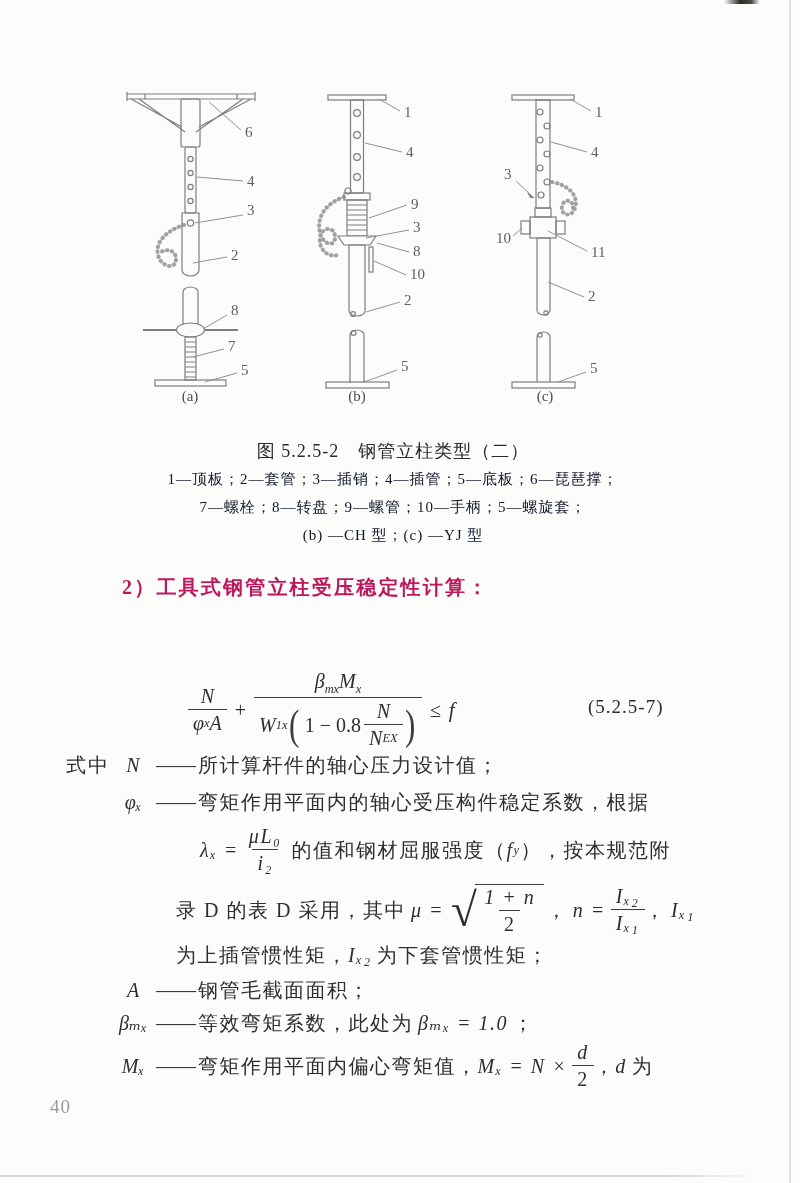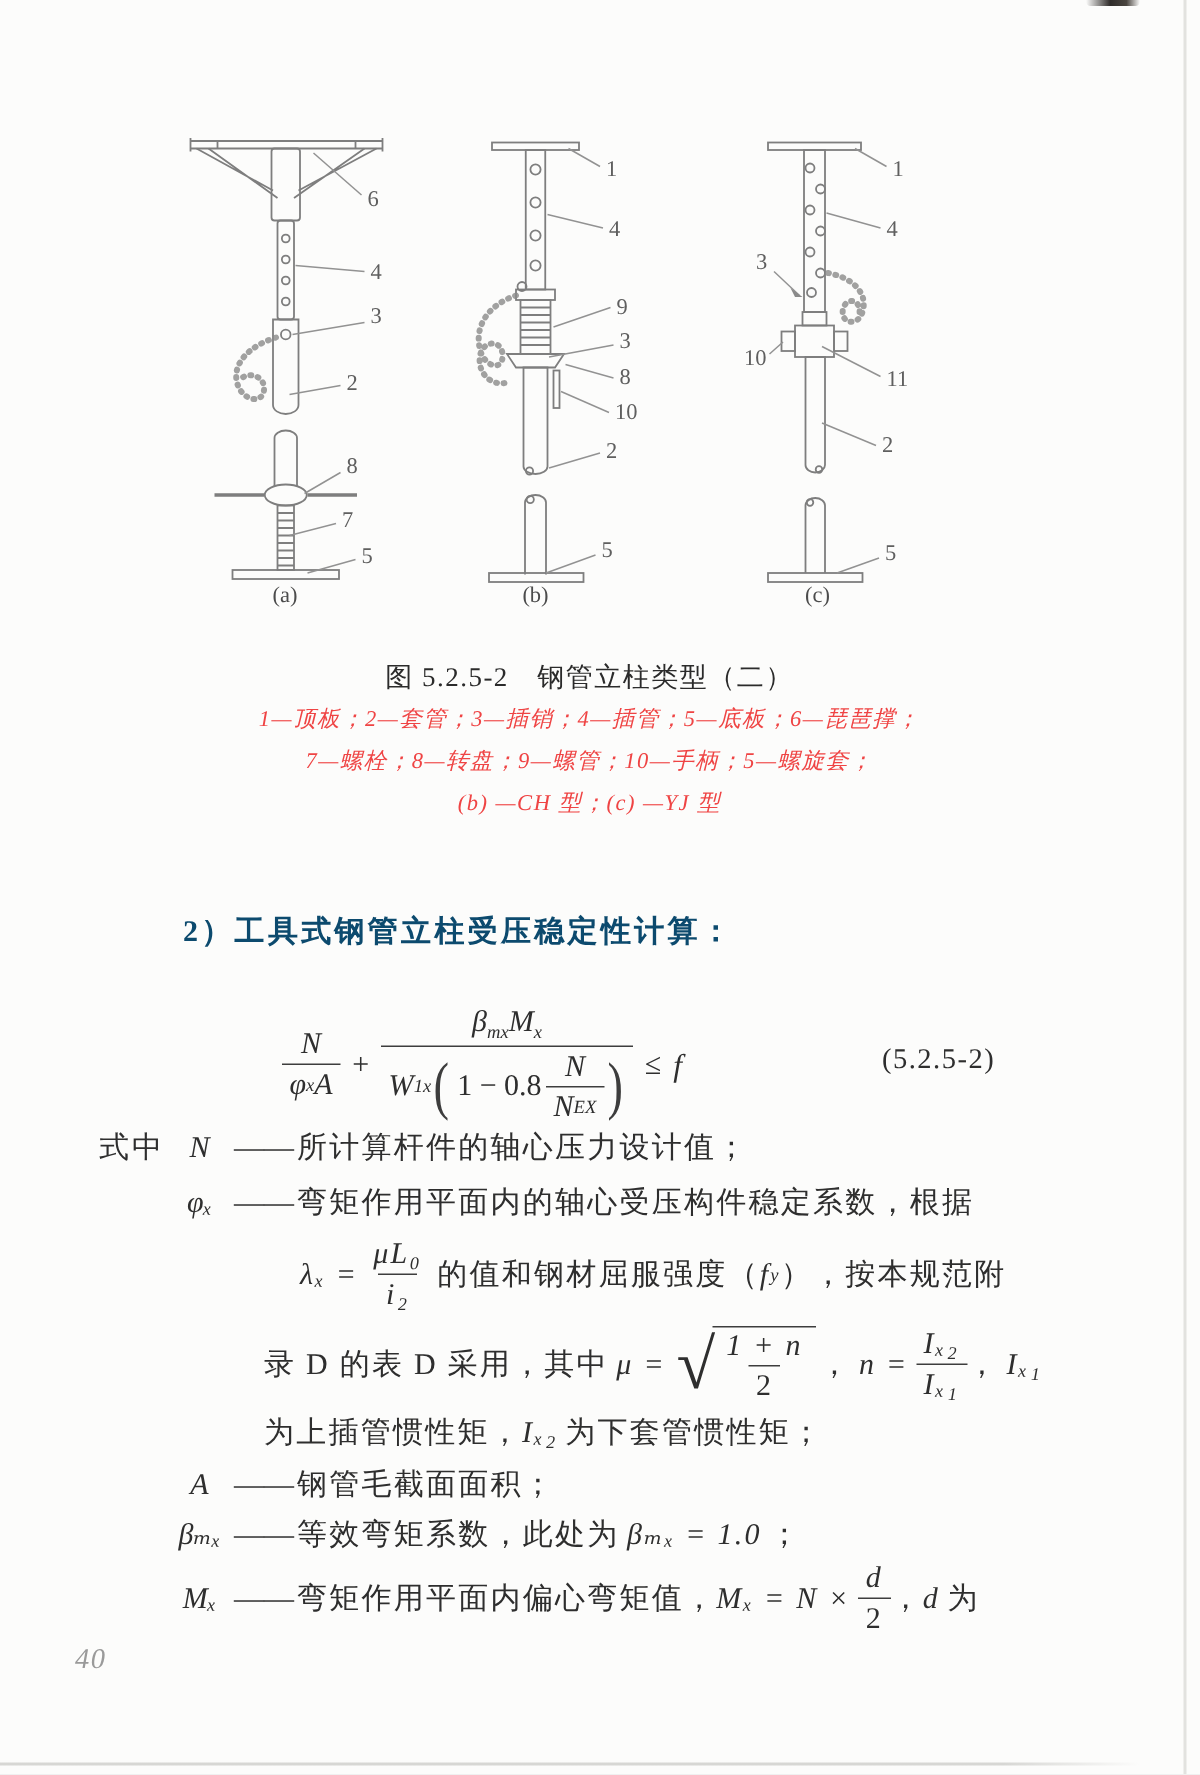--- a/index.html
+++ b/index.html
@@ -18,24 +18,24 @@
   svg.diag .st{stroke:#7e7e7e;stroke-width:1.2;fill:none;}
   svg.diag .stf{stroke:#7e7e7e;stroke-width:1.2;fill:#fcfcfb;}
   svg.diag .thick{stroke:#7e7e7e;stroke-width:2.2;fill:none;}
   svg.diag .chain{stroke:#8a8a8a;stroke-width:4;fill:none;stroke-dasharray:0.6 4.4;stroke-linecap:round;opacity:.8;}
   svg.diag .ldr{stroke:#929292;stroke-width:1;fill:none;}
   svg.diag text{font-family:"Liberation Serif","DejaVu Serif",serif;font-size:15px;fill:#5f5f5f;}
   svg.diag text.cap{font-size:15px;fill:#4c4c4c;text-anchor:middle;}
   
   .centerline{position:absolute;left:0;width:786px;text-align:center;}
   .figcaption{top:439px;font-size:18px;font-weight:normal;letter-spacing:1px;color:#2b2b2b;}
-  .legend{font-size:15px;letter-spacing:1px;color:#ef4444;font-style:italic;}
+  .legend{font-size:15px;letter-spacing:1px;color:#0f172a;}
   .lg1{top:470px;}.lg2{top:498px;}.lg3{top:526px;}
   
-  .bodyline{position:absolute;font-size:20px;letter-spacing:2.2px;color:#0c4a6e;white-space:nowrap;margin-top:33px;}
+  .bodyline{position:absolute;font-size:20px;letter-spacing:2.2px;color:#be185d;white-space:nowrap;}
   .heading{left:122px;top:574px;font-weight:bold;}
   .p1{left:103px;top:607px;}
   .p2{left:81px;top:641px;}
   
   .v{font-style:italic;}
   sub{font-size:62%;font-style:italic;}
   .fr{display:inline-flex;flex-direction:column;align-items:center;vertical-align:middle;line-height:1.15;}
   .fr .fn{padding:0 5px 1px;}
   .fr .fd{border-top:1.5px solid #3d3d3d;padding:2px 5px 0;display:inline-flex;align-items:center;}
   .equation{position:absolute;left:188px;top:662px;height:96px;display:flex;align-items:center;
@@ -50,21 +50,21 @@
   .defrow{position:absolute;left:66px;width:670px;display:flex;align-items:center;
     font-size:20px;letter-spacing:1.5px;color:#2e2e2e;white-space:nowrap;line-height:26px;}
   .defrow .pre{display:inline-block;width:44px;letter-spacing:2px;}
   .defrow .spacer{display:inline-block;width:44px;}
   .defrow .sym{display:inline-block;min-width:46px;text-align:center;font-style:italic;letter-spacing:0;}
   .defrow .dash{margin:0 2px 0 0;letter-spacing:0;}
   .sqrt{display:inline-flex;align-items:center;vertical-align:middle;margin:0 2px;}
   .sqrt .rad{font-size:235%;font-style:normal;line-height:.8;transform:translateY(1px);}
   .sqrt .bodyx{border-top:1.6px solid #3d3d3d;padding:1px 4px 0;margin-left:-3px;}
   .mgl{margin-left:5px;}.mgr{margin-right:5px;}.mgb{margin:0 5px;}
-  .pagenum{position:absolute;left:50px;top:1096px;font-size:19px;font-style:italic;color:#9a9a9a;letter-spacing:1px;}
+  .pagenum{position:absolute;left:50px;top:1096px;font-size:19px;color:#9a9a9a;letter-spacing:1px;}
 </style>
 </head>
 <body>
 
 <div class="page">
 
   <div class="smudge"></div>
   <div class="edge-right"></div>
   <div class="edge-bottom"></div>
 
@@ -241,21 +241,21 @@
               <span class="v">N</span>
               <sub>EX</sub>
             </span>
         </span>
         <span class="bp">)</span>
       </span>
     </span>
     <span class="op rel">≤</span>
     <span class="v relf">f</span>
   </div>
-  <div class="eqnum">(5.2.5-2)</div>
+  <div class="eqnum">(5.2.5-7)</div>
 
   <div class="defrow" style="top:752px">
     <span class="pre">式中</span>
     <span class="sym">N</span>
     <span class="dash">——</span>
     <span>所计算杆件的轴心压力设计值；</span>
   </div>
 
   <div class="defrow" style="top:789px">
     <span class="spacer"></span>

